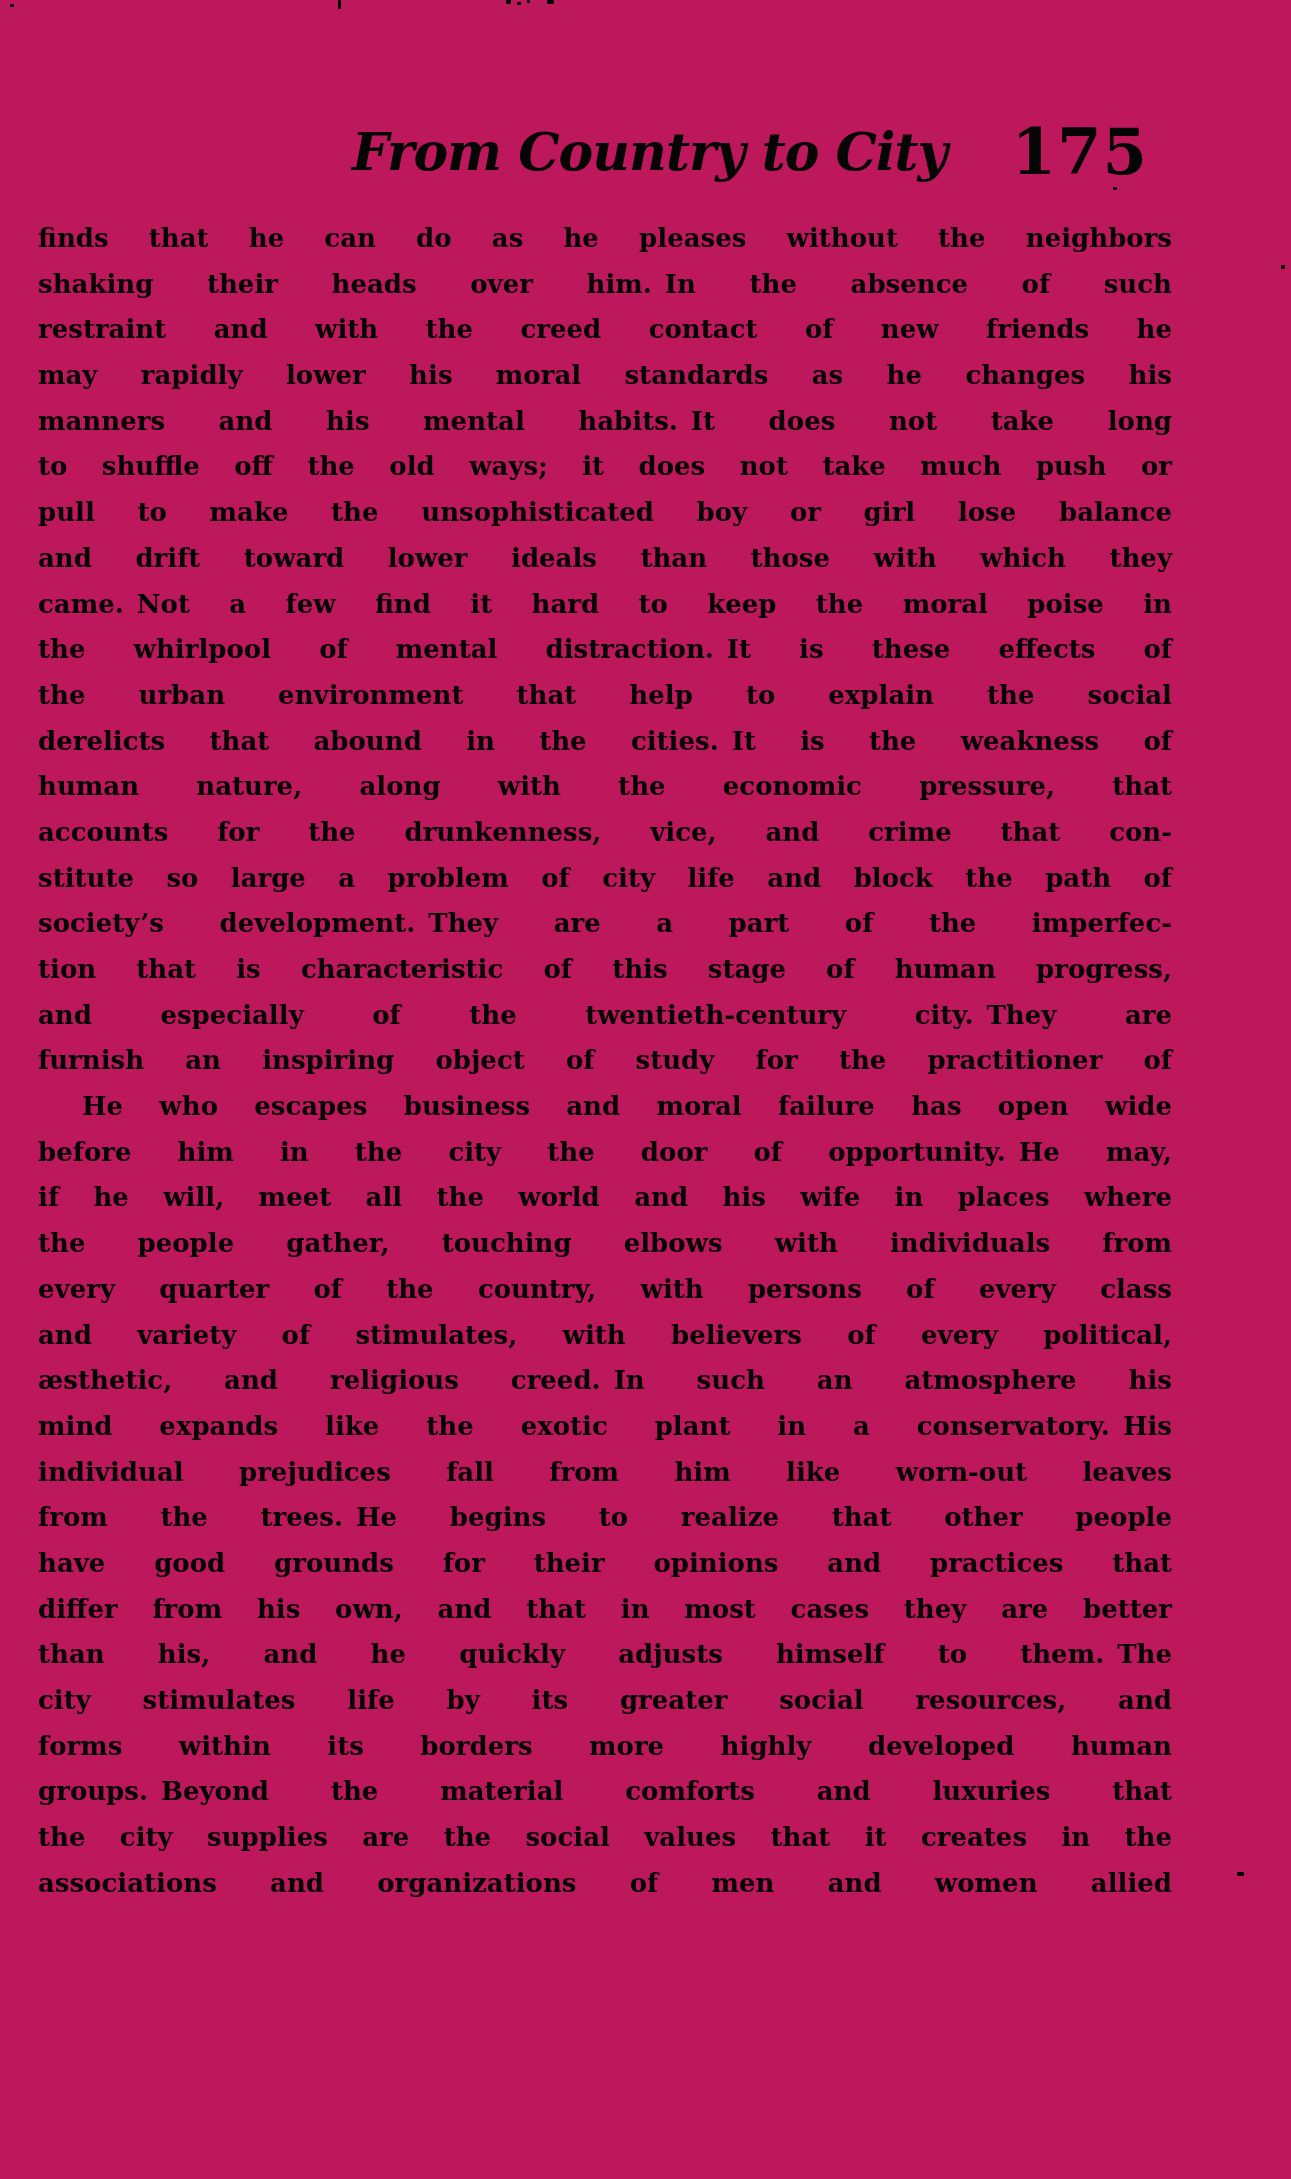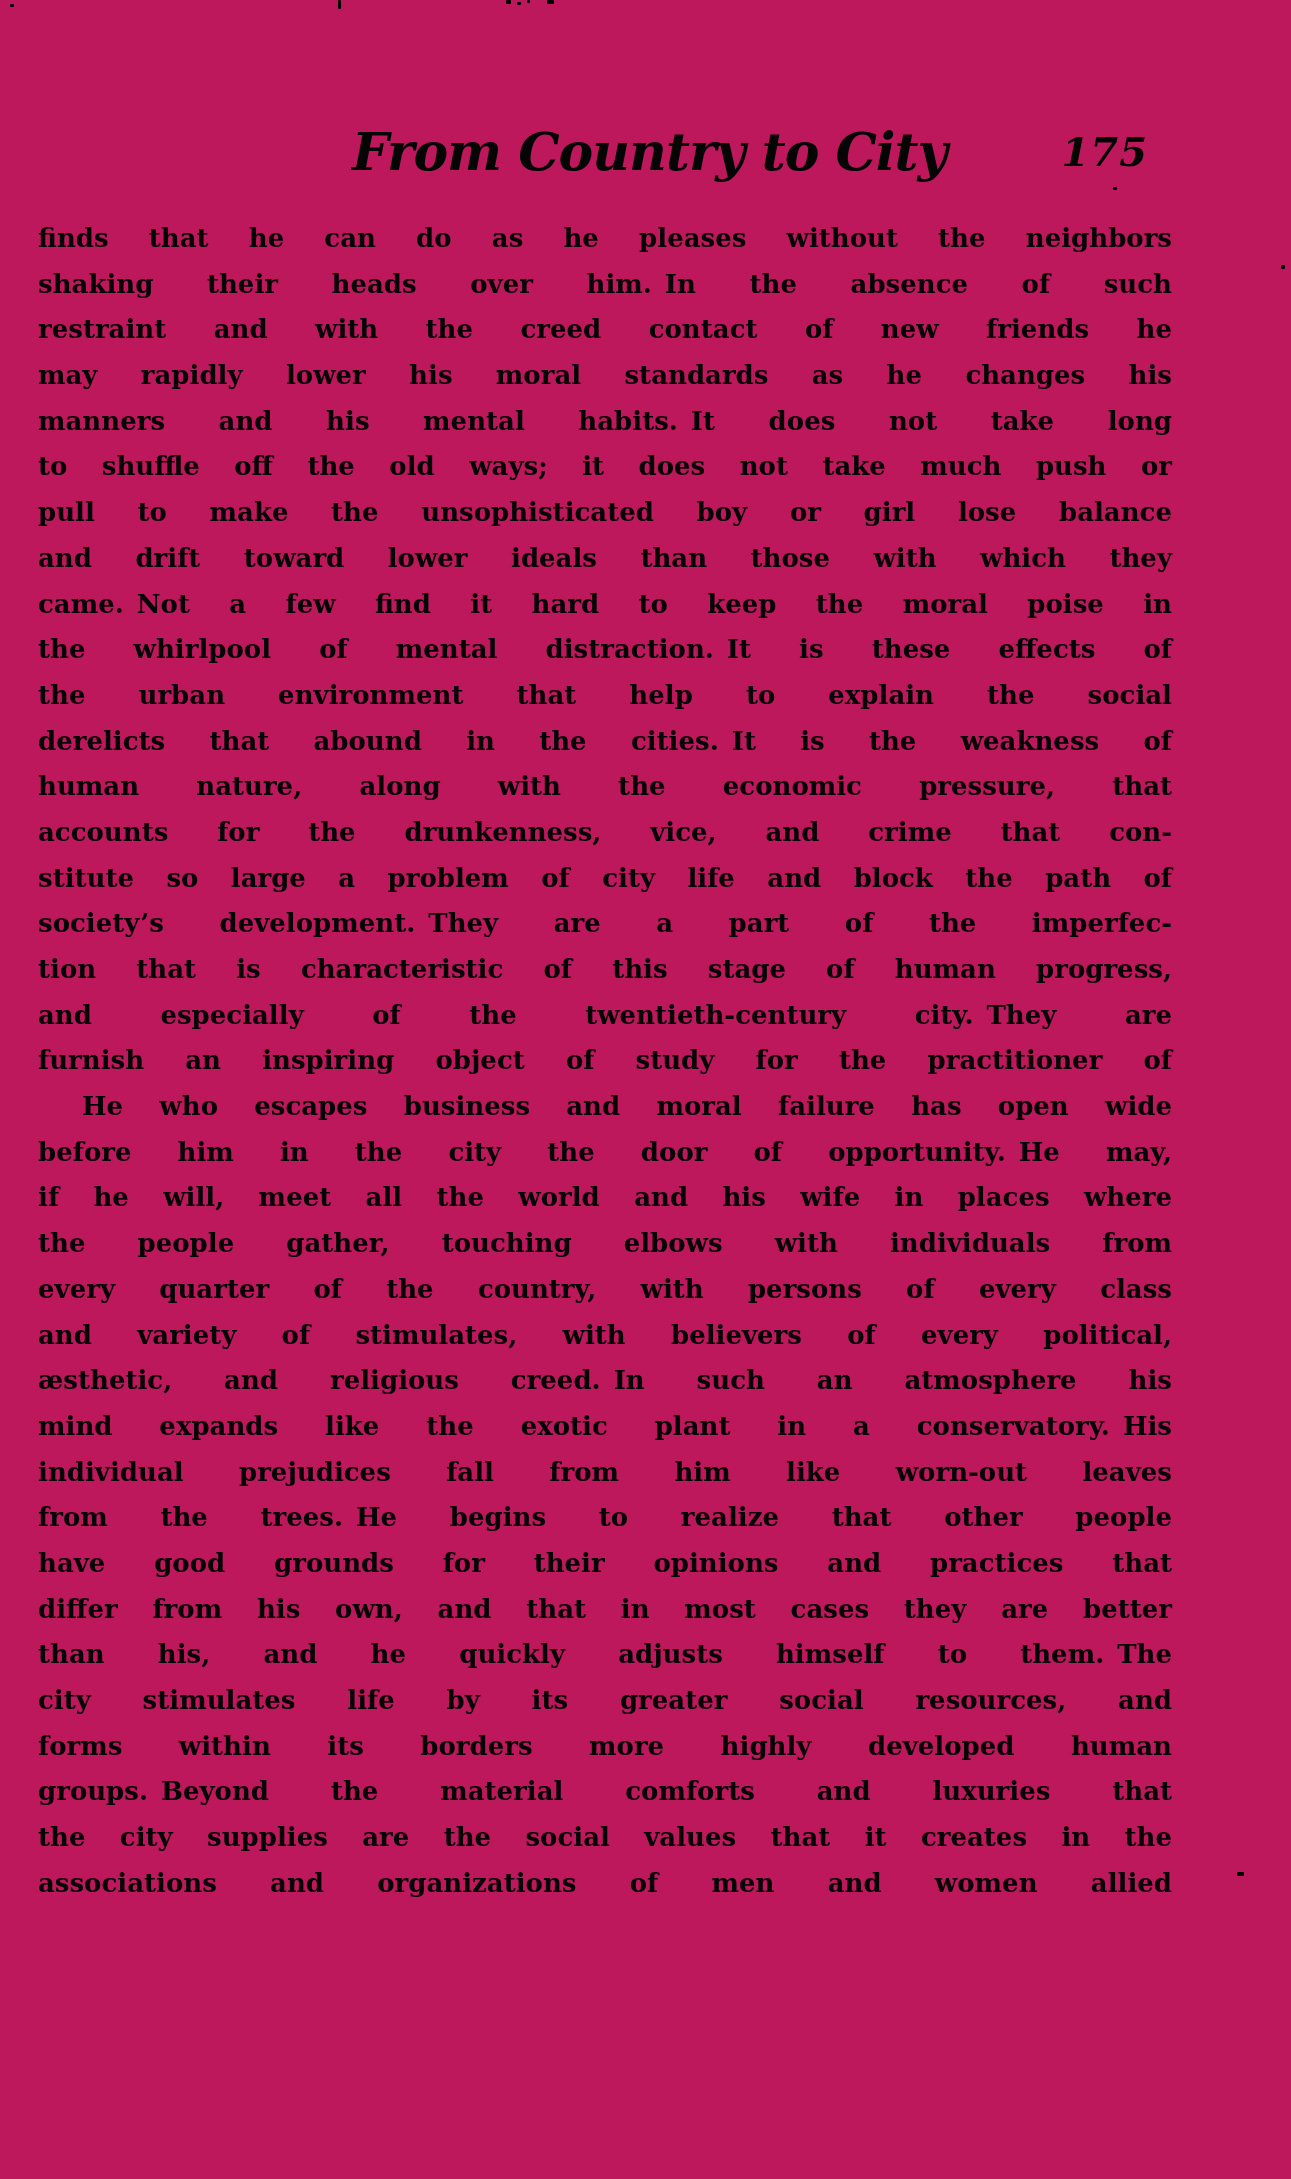--- a/index.html
+++ b/index.html
@@ -23,24 +23,23 @@
     font-size: 52px;
     line-height: 64px;
     letter-spacing: -1px;
     white-space: nowrap;
   }
   .page-number {
     position: absolute;
     top: 124px;
     right: 143px;
     font-weight: 700;
-    font-size: 40px;
+    font-size: 64px;
     line-height: 56px;
     letter-spacing: 1px;
-    font-style: italic;
   }
   .body-text {
     position: absolute;
     left: 38px;
     top: 216px;
     width: 1134px;
     font-weight: 700;
     font-size: 26px;
     line-height: 45.7px;
   }

